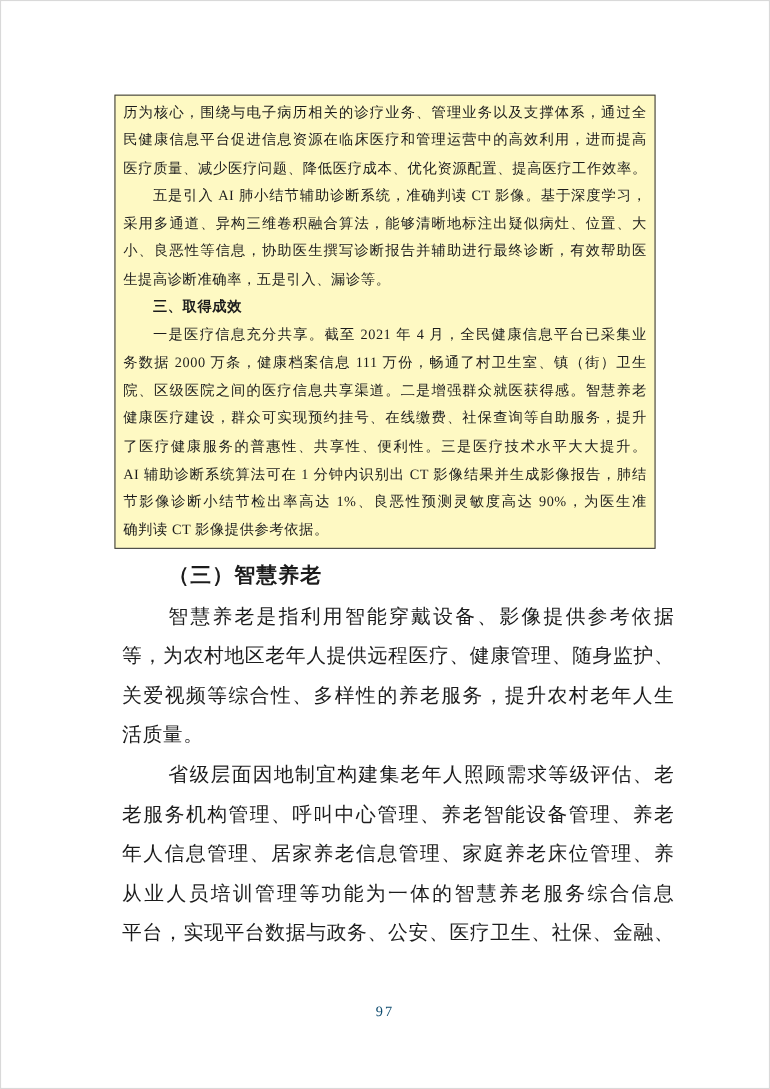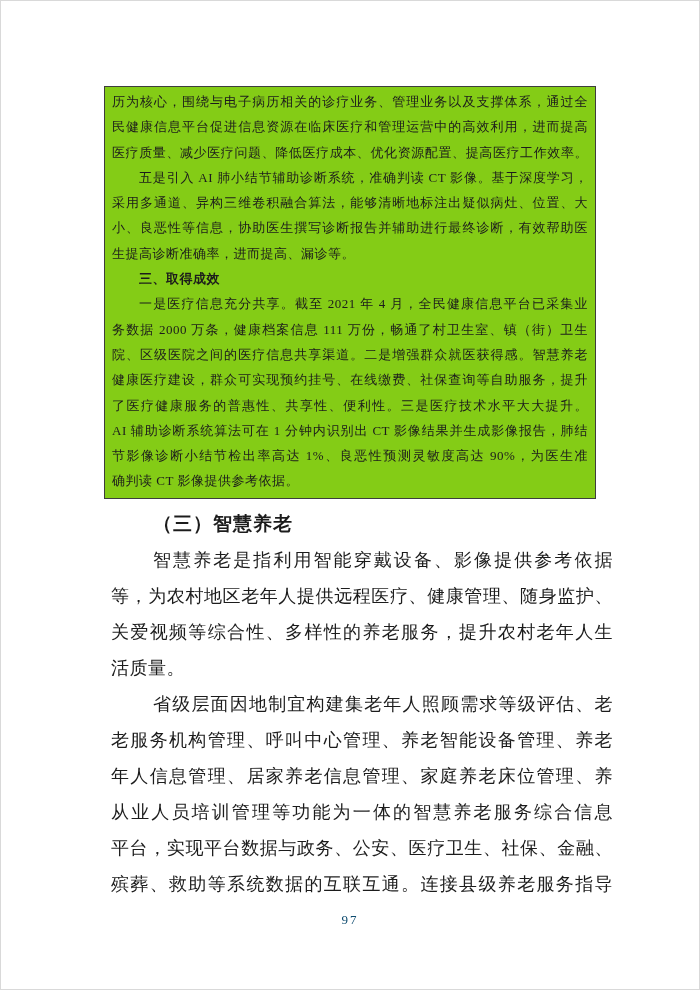--- a/index.html
+++ b/index.html
@@ -25,21 +25,21 @@
   
   .quote-box {
     position: absolute;
     left: 103px;
     top: 85px;
     width: 492px;
     height: 413px;
     box-sizing: border-box;
     border: 1px solid #3d3d3d;
     padding: 2px 7px 0 7px;
-    background: #84cc16;
+    background: #fef9c3;
   }
   .quote-box .line {
     font-size: 13px;
     letter-spacing: 0.5px;
     line-height: 25.3px;
     height: 25.3px;
     overflow: hidden;
     text-align: justify;
     text-align-last: justify;
     text-justify: inter-character;
@@ -102,21 +102,21 @@
 
 <div class="page">
 
   <div class="quote-box">
       <div class="line">历为核心，围绕与电子病历相关的诊疗业务、管理业务以及支撑体系，通过全</div>
       <div class="line">民健康信息平台促进信息资源在临床医疗和管理运营中的高效利用，进而提高</div>
       <div class="line">医疗质量、减少医疗问题、降低医疗成本、优化资源配置、提高医疗工作效率。</div>
       <div class="line indent">五是引入 AI 肺小结节辅助诊断系统，准确判读 CT 影像。基于深度学习，</div>
       <div class="line">采用多通道、异构三维卷积融合算法，能够清晰地标注出疑似病灶、位置、大</div>
       <div class="line">小、良恶性等信息，协助医生撰写诊断报告并辅助进行最终诊断，有效帮助医</div>
-      <div class="line end">生提高诊断准确率，进而提高、漏诊等。</div>
+      <div class="line end">生提高诊断准确率，五是引入、漏诊等。</div>
       <div class="line indent bold end">三、取得成效</div>
       <div class="line indent">一是医疗信息充分共享。截至 2021 年 4 月，全民健康信息平台已采集业</div>
       <div class="line">务数据 2000 万条，健康档案信息 111 万份，畅通了村卫生室、镇（街）卫生</div>
       <div class="line">院、区级医院之间的医疗信息共享渠道。二是增强群众就医获得感。智慧养老</div>
       <div class="line">健康医疗建设，群众可实现预约挂号、在线缴费、社保查询等自助服务，提升</div>
       <div class="line">了医疗健康服务的普惠性、共享性、便利性。三是医疗技术水平大大提升。</div>
       <div class="line">AI 辅助诊断系统算法可在 1 分钟内识别出 CT 影像结果并生成影像报告，肺结</div>
       <div class="line">节影像诊断小结节检出率高达 1%、良恶性预测灵敏度高达 90%，为医生准</div>
       <div class="line end">确判读 CT 影像提供参考依据。</div>
     </div>
@@ -128,19 +128,18 @@
         <div class="line">等，为农村地区老年人提供远程医疗、健康管理、随身监护、</div>
         <div class="line">关爱视频等综合性、多样性的养老服务，提升农村老年人生</div>
         <div class="line end">活质量。</div>
       </div>
     <div class="para">
         <div class="line indent">省级层面因地制宜构建集老年人照顾需求等级评估、老</div>
         <div class="line">老服务机构管理、呼叫中心管理、养老智能设备管理、养老</div>
         <div class="line">年人信息管理、居家养老信息管理、家庭养老床位管理、养</div>
         <div class="line">从业人员培训管理等功能为一体的智慧养老服务综合信息</div>
         <div class="line">平台，实现平台数据与政务、公安、医疗卫生、社保、金融、</div>
-        <div class="line">殡葬、救助等系统数据的互联互通。连接县级养老服务指导</div>
       </div>
   </div>
 
   <div class="page-number">97</div>
 
 </div>
 
 </body></html>

